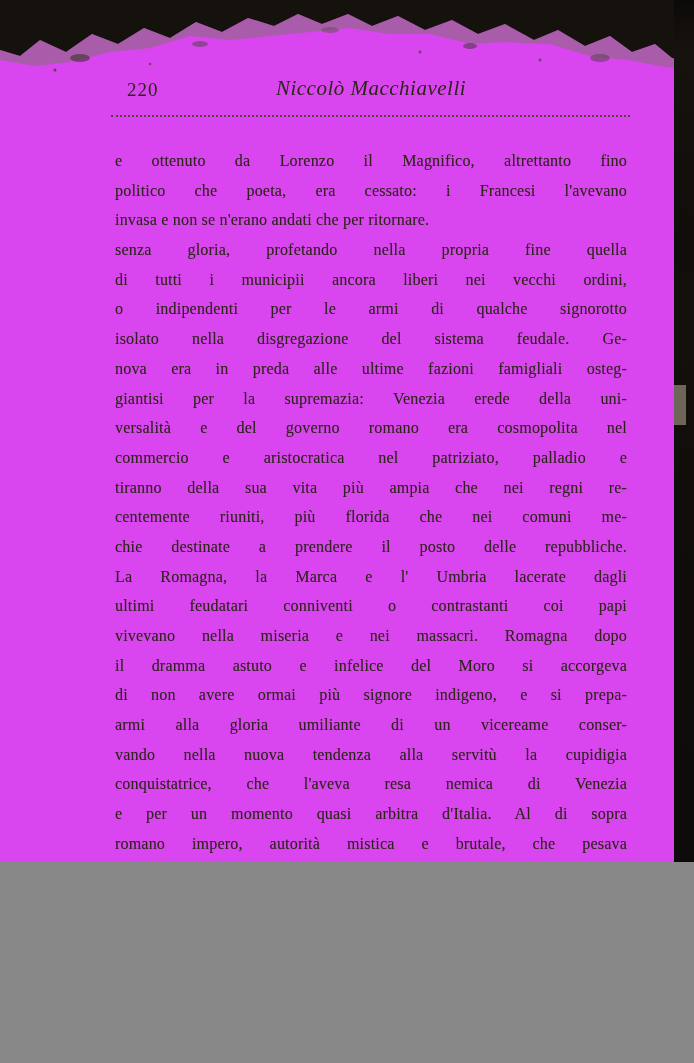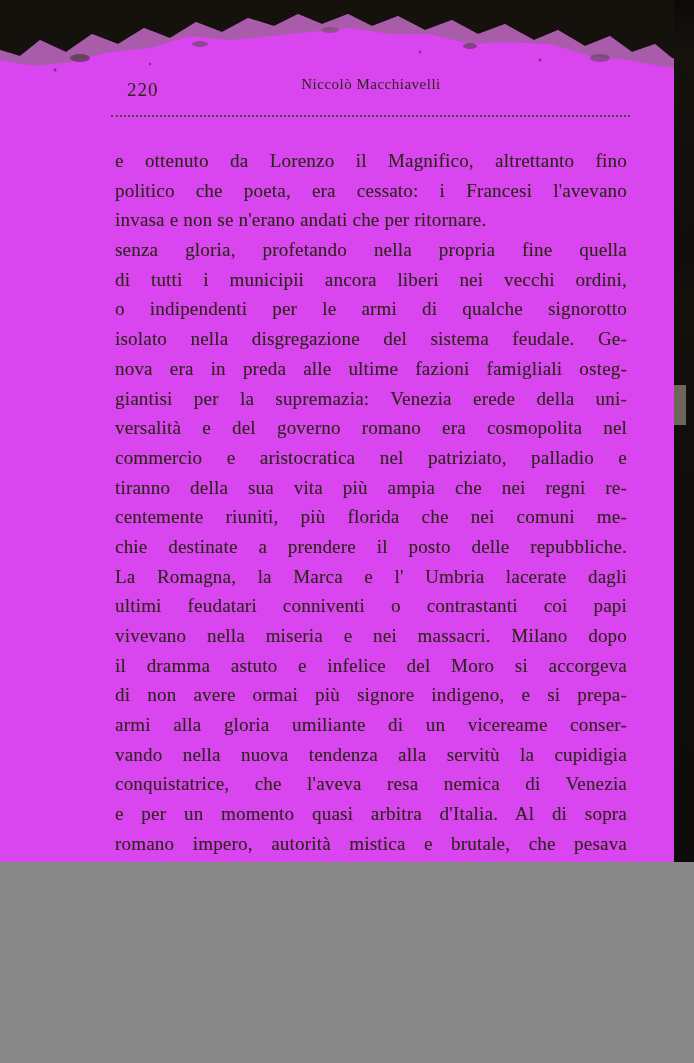--- a/index.html
+++ b/index.html
@@ -46,35 +46,36 @@
     height: 28px;
   }
   .page-number {
     position: absolute;
     left: 12px; top: 3px;
     font-size: 19px;
     letter-spacing: 1px;
   }
   .header-title {
     text-align: center;
-    font-size: 15px;
+    font-style: italic;
+    font-size: 21px;
     letter-spacing: 0.5px;
   }
   .rule {
     position: absolute;
     top: 115px; left: 111px;
     width: 519px;
     height: 0;
     border-top: 2px dotted #4f463a;
   }
   .body-text {
     position: absolute;
     top: 146px; left: 115px;
     width: 512px;
-    font-size: 19px;
+    font-size: 16px;
     line-height: 29.7px;
     letter-spacing: 0.2px;
     text-shadow: 0.2px 0.2px 0 rgba(45,37,26,0.3);
   }
   .text-line {
     text-align: justify;
     text-align-last: justify;
     height: 29.7px;
     overflow: hidden;
     white-space: nowrap;
@@ -125,21 +126,21 @@
         <div class="text-line">isolato nella disgregazione del sistema feudale. Ge-</div>
         <div class="text-line">nova era in preda alle ultime fazioni famigliali osteg-</div>
         <div class="text-line">giantisi per la supremazia: Venezia erede della uni-</div>
         <div class="text-line">versalità e del governo romano era cosmopolita nel</div>
         <div class="text-line">commercio e aristocratica nel patriziato, palladio e</div>
         <div class="text-line">tiranno della sua vita più ampia che nei regni re-</div>
         <div class="text-line">centemente riuniti, più florida che nei comuni me-</div>
         <div class="text-line">chie destinate a prendere il posto delle repubbliche.</div>
         <div class="text-line">La Romagna, la Marca e l' Umbria lacerate dagli</div>
         <div class="text-line">ultimi feudatari conniventi o contrastanti coi papi</div>
-        <div class="text-line">vivevano nella miseria e nei massacri. Milano dopo</div>
+        <div class="text-line">vivevano nella miseria e nei massacri. Romagna dopo</div>
         <div class="text-line">il dramma astuto e infelice del Moro si accorgeva</div>
         <div class="text-line">di non avere ormai più signore indigeno, e si prepa-</div>
         <div class="text-line">armi alla gloria umiliante di un vicereame conser-</div>
         <div class="text-line">vando nella nuova tendenza alla servitù la cupidigia</div>
         <div class="text-line">conquistatrice, che l'aveva resa nemica di Venezia</div>
         <div class="text-line">e per un momento quasi arbitra d'Italia. Al di sopra</div>
         <div class="text-line">romano impero, autorità mistica e brutale, che pesava</div>
       </div>
   </div>
 

